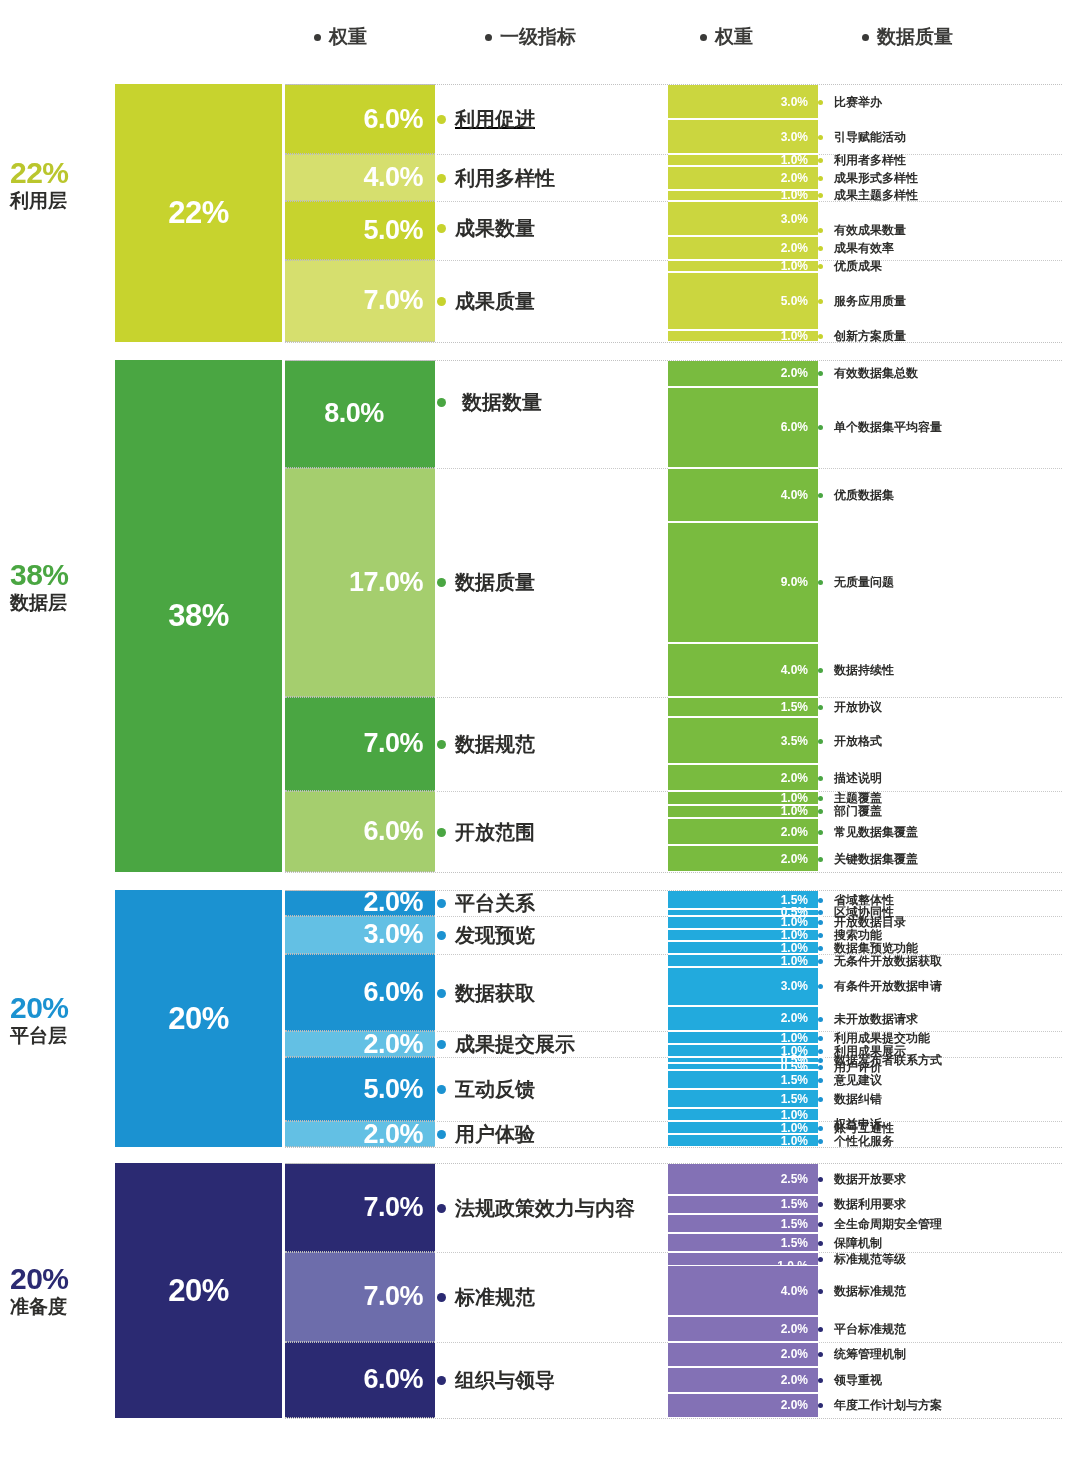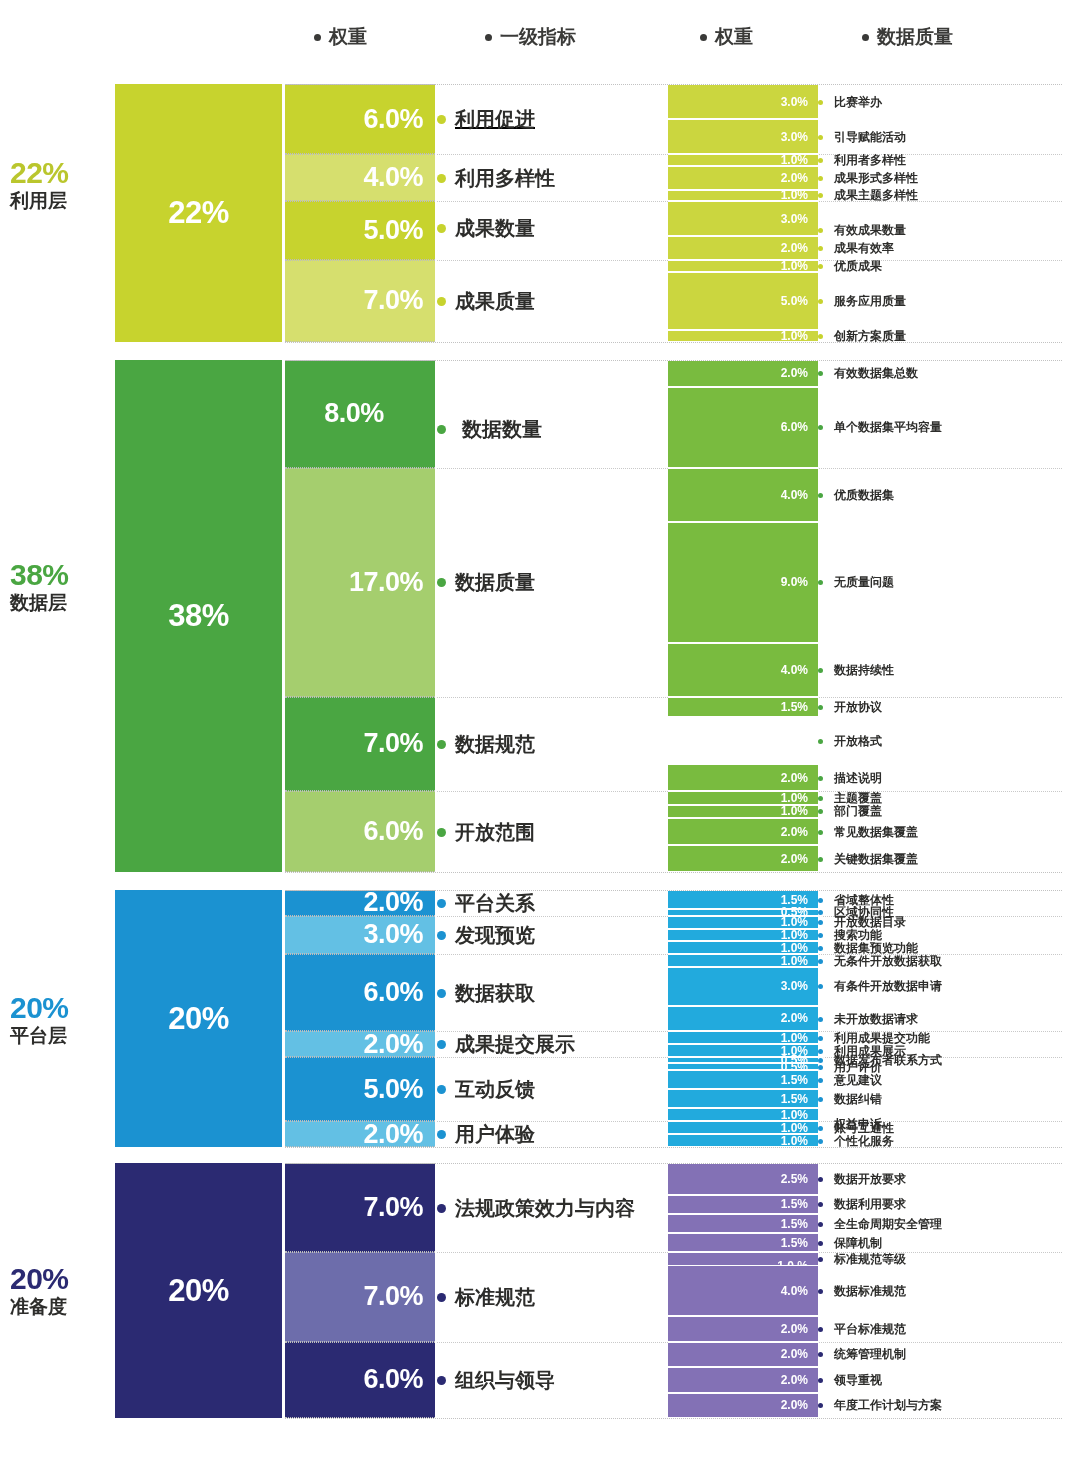--- a/index.html
+++ b/index.html
@@ -249,21 +249,21 @@
         <div class="botrule" style="top: 258px;"></div>
       </div>
       <div class="group" style="top: 360px; height: 512px;">
         <div class="glabel" style="top: 200px;">
           <div class="pct" style="color: rgb(74, 166, 66);">38%</div>
           <div class="nm">数据层</div>
         </div>
         <div class="col1" style="background: rgb(74, 166, 66);">
           <span class="tot">38%</span>
         </div>
-        <div class="p-lab" style="top: 56px; gap: 16px;">
+        <div class="p-lab" style="top: 29px; gap: 16px;">
           <span class="dot" style="background: rgb(74, 166, 66);"></span>
           <span class="t">数据数量</span>
         </div>
         <div class="p-lab" style="top: 209.316px;">
           <span class="dot" style="background: rgb(74, 166, 66);"></span>
           <span class="t">数据质量</span>
         </div>
         <div class="p-rule" style="top: 107.789px;"></div>
         <div class="p-lab" style="top: 371px;">
           <span class="dot" style="background: rgb(74, 166, 66);"></span>
@@ -348,20 +348,23 @@
             <span class="v">4.0%</span>
           </div>
           <div class="s-seg" style="top: 161.684px; height: 121.263px; background: rgb(121, 187, 63); text-align: right;">
             <span class="v">9.0%</span>
           </div>
           <div class="s-seg" style="top: 282.947px; height: 53.8947px; background: rgb(121, 187, 63);">
             <span class="v">4.0%</span>
           </div>
           <div class="s-seg" style="top: 336.842px; height: 20.2105px; background: rgb(121, 187, 63);">
             <span class="v">1.5%</span>
+          </div>
+          <div class="s-seg" style="top: 357.053px; height: 47.1579px; background: rgb(121, 187, 63);">
+            <span class="v">3.5%</span>
           </div>
           <div class="s-seg" style="top: 404.211px; height: 26.9474px; background: rgb(121, 187, 63);">
             <span class="v">2.0%</span>
           </div>
           <div class="s-seg" style="top: 431.158px; height: 13.4737px; background: rgb(121, 187, 63);">
             <span class="v">1.0%</span>
           </div>
           <div class="s-seg" style="top: 444.632px; height: 13.4737px; background: rgb(121, 187, 63);">
             <span class="v">1.0%</span>
           </div>

